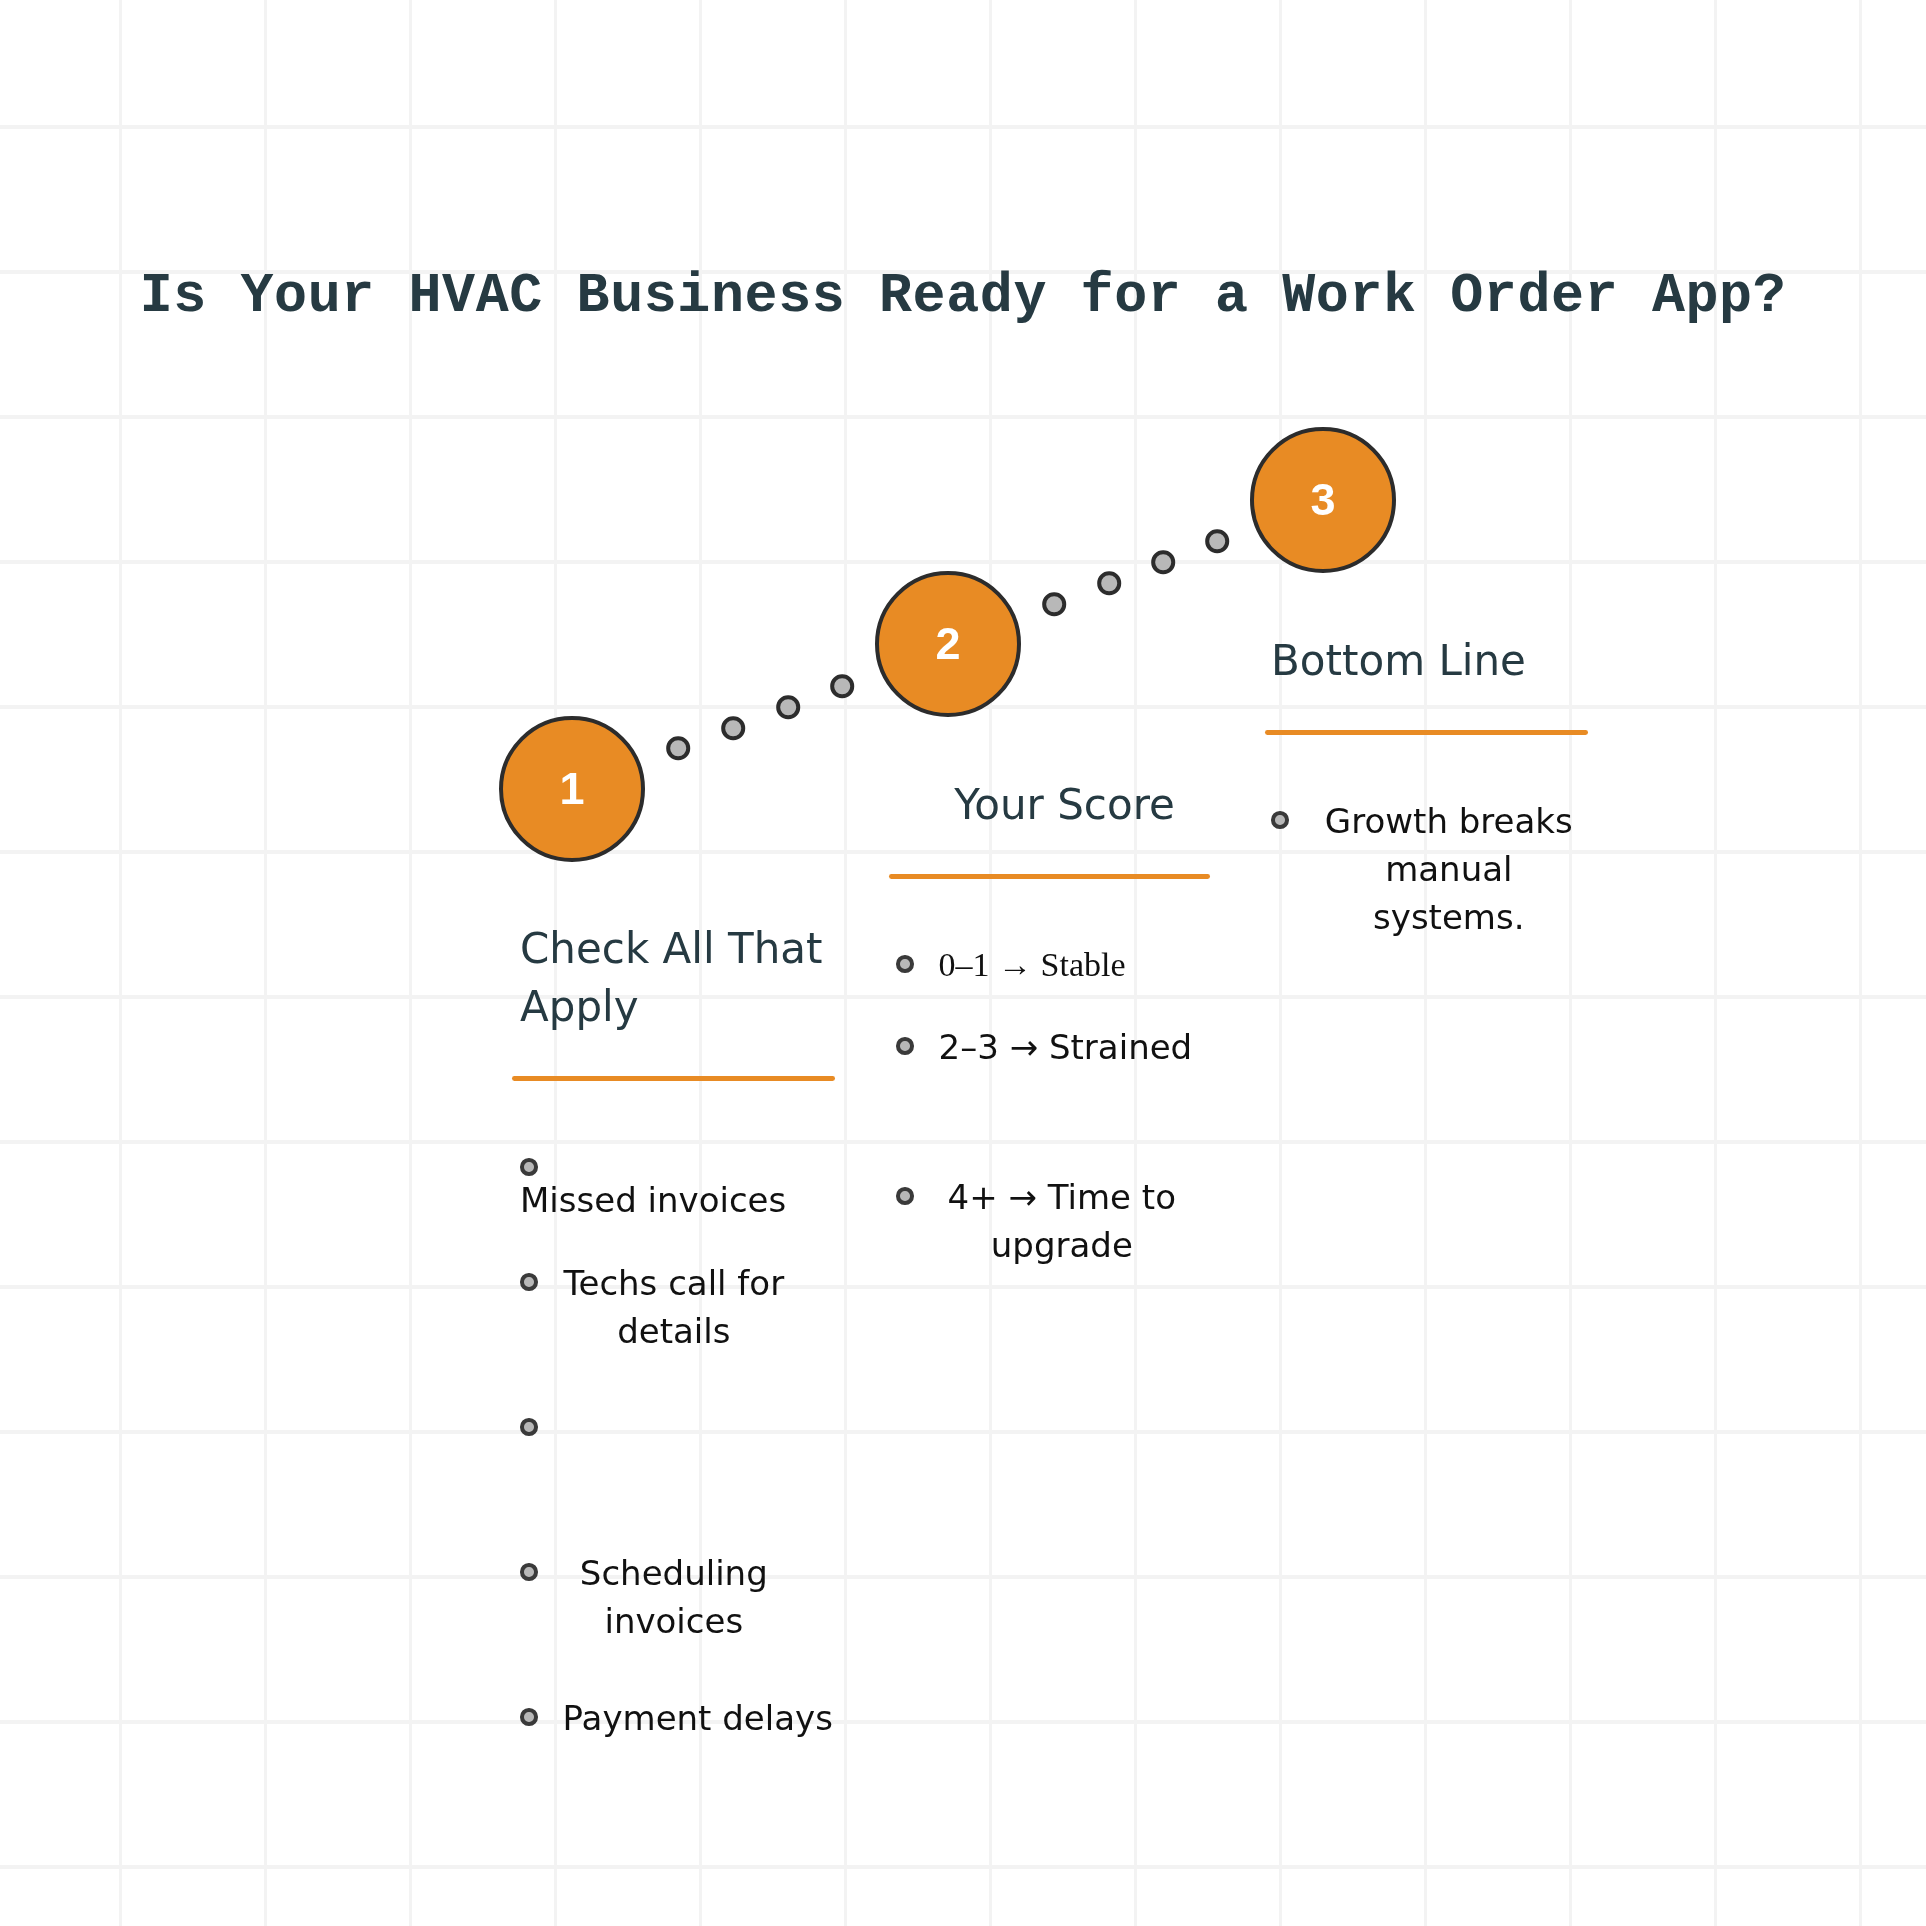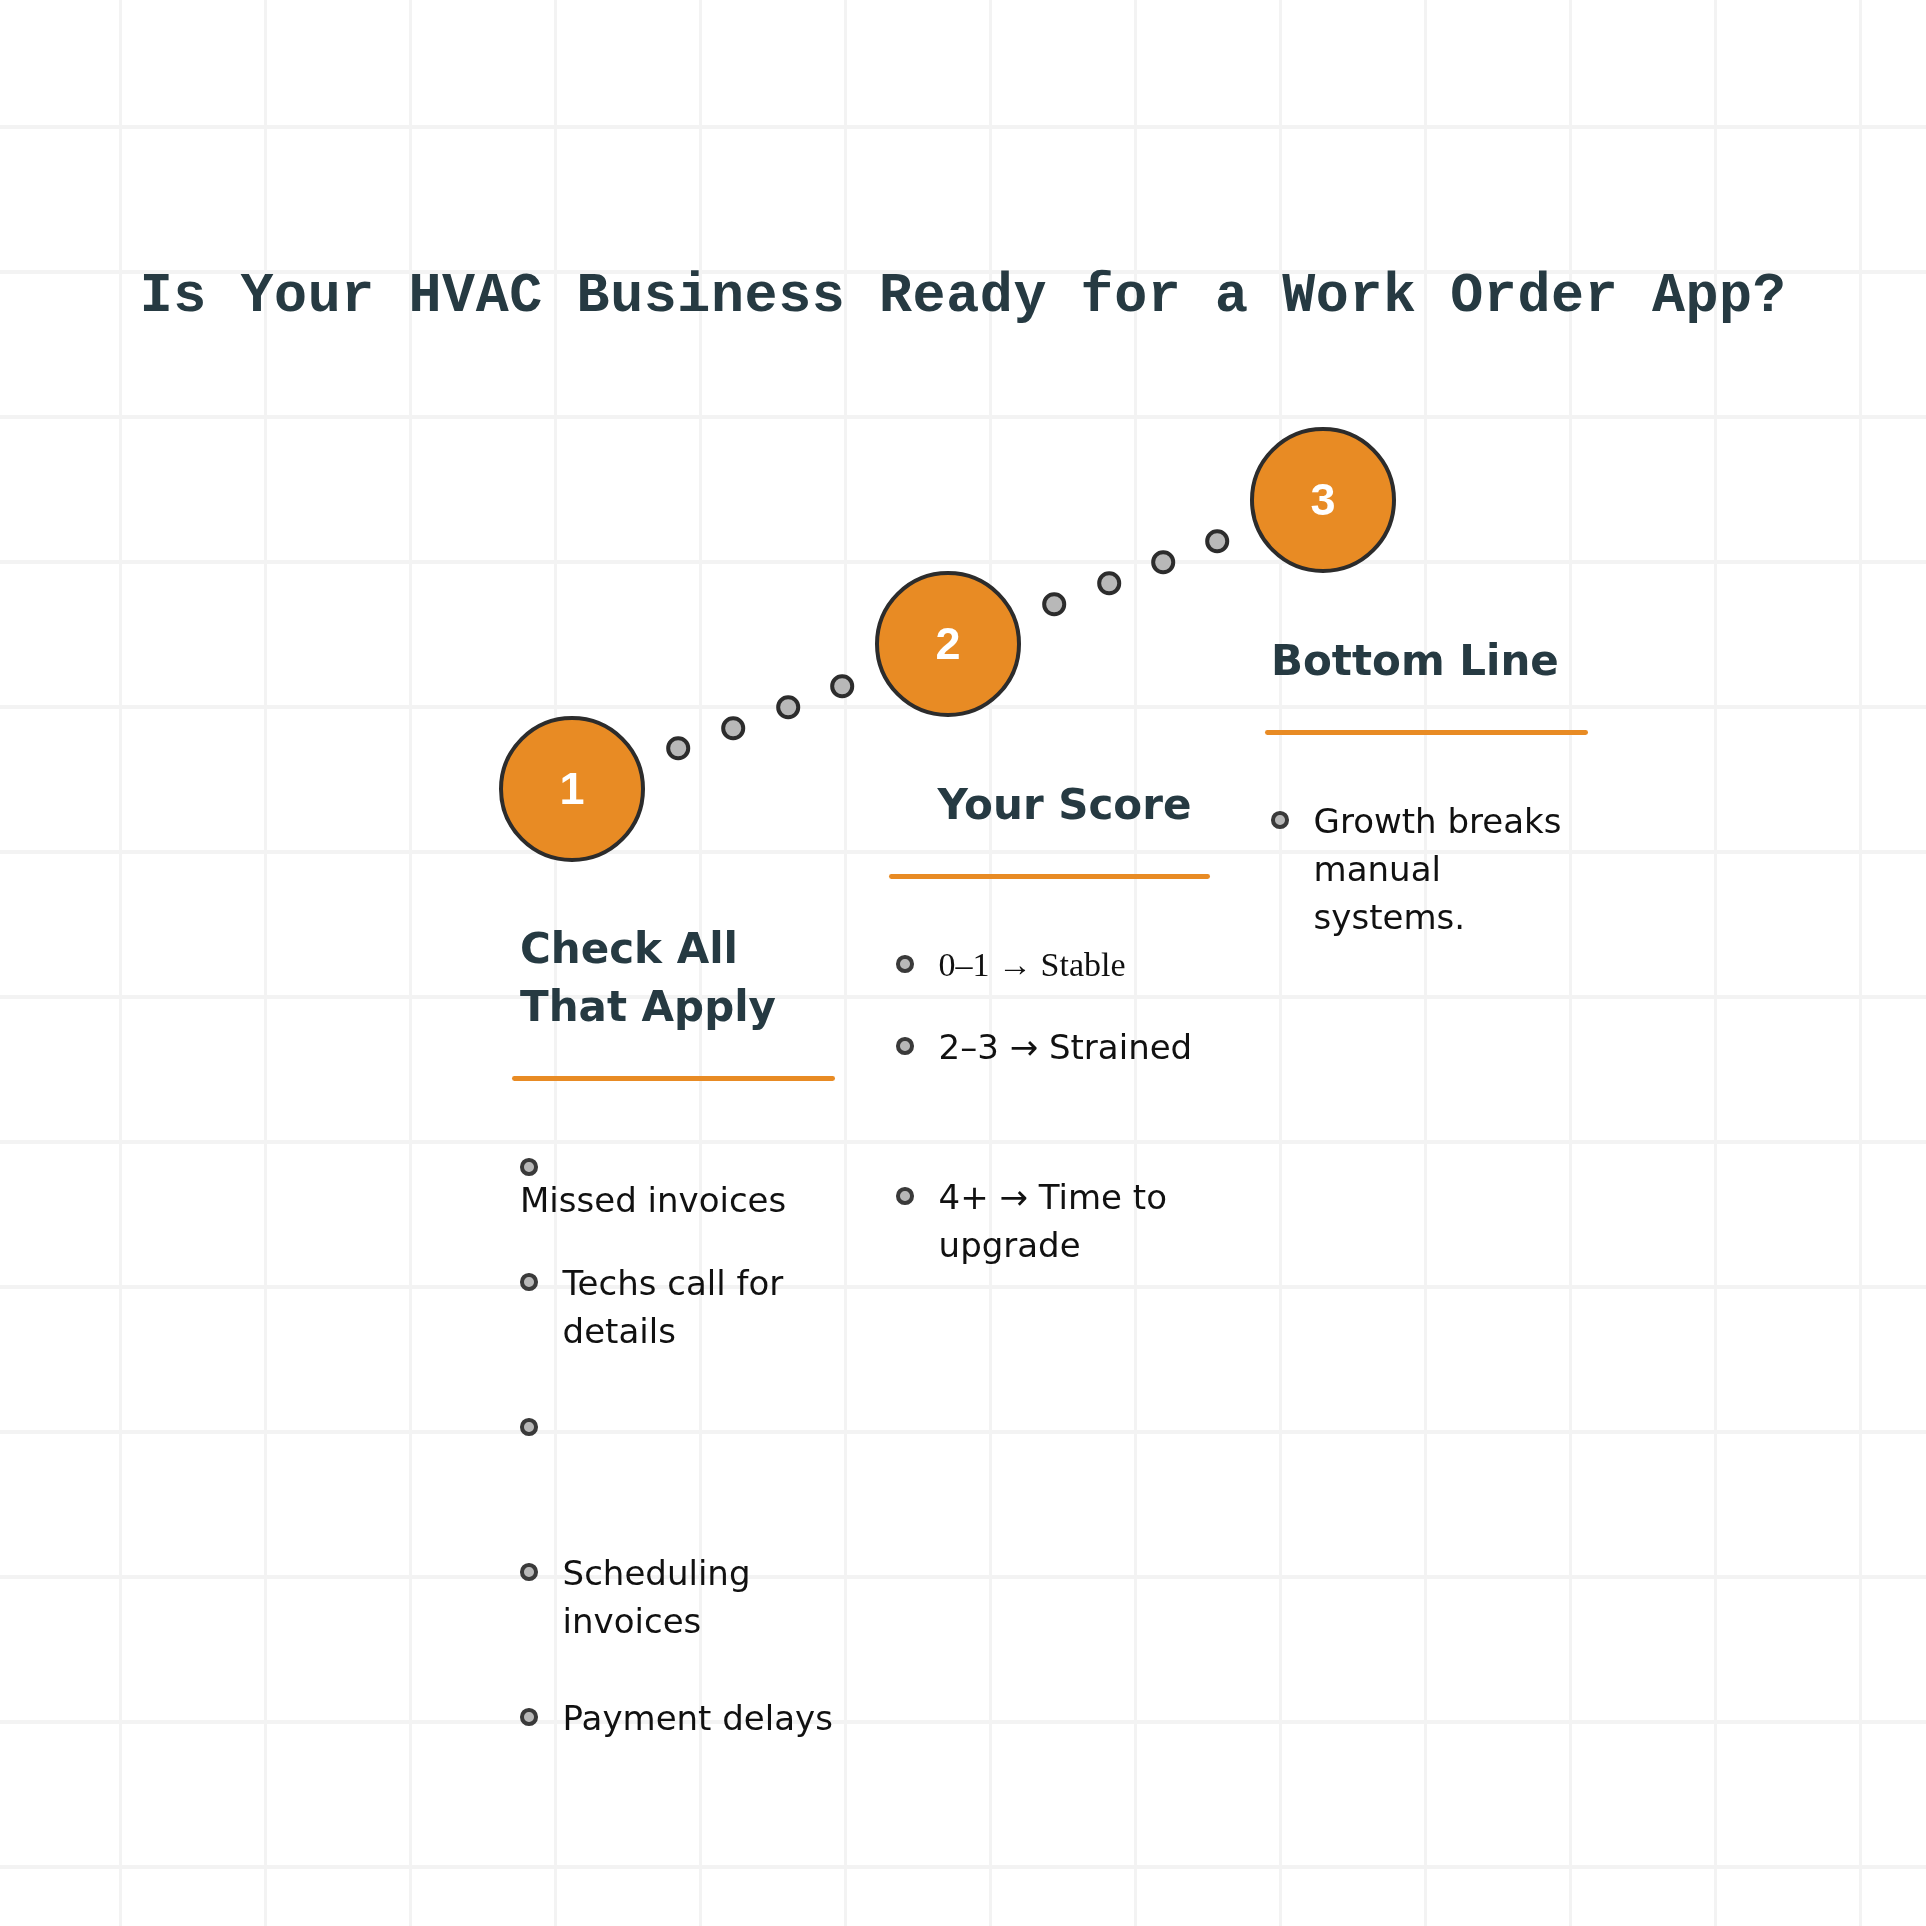--- a/index.html
+++ b/index.html
@@ -24,35 +24,35 @@
     background:#e88b24; border:4.8px solid #2c2c2c;
     display:flex; align-items:center; justify-content:center;
     color:#ffffff; font-family:"Liberation Sans", sans-serif; font-weight:bold; font-size:45px;
   }
   .dot {
     position:absolute; width:15.6px; height:15.6px; border-radius:50%;
     background:#b8b8b8; border:4.2px solid #2c2c2c; transform:translate(-50%,-50%);
   }
   .col { position:absolute; }
   .col-heading {
-    font-family:"DejaVu Sans", sans-serif; font-weight:bold; font-size:42px;
+    font-family:"DejaVu Sans", sans-serif; font-weight:normal; font-size:42px;
     color:#263a42; line-height:58px; margin:0;
   }
   .rule {
     position:absolute; height:4.8px; border-radius:2.4px; background:#e88b24;
   }
   .item {
     position:absolute; display:flex; align-items:flex-start;
     font-family:"DejaVu Sans", sans-serif; font-size:34px; color:#111111; line-height:48px;
   }
   .bullet {
     width:9.6px; height:9.6px; border-radius:50%; background:#b8b8b8;
     border:4.2px solid #3a3a3a; flex:none; margin-top:14.4px; margin-right:25px;
   }
-  .item-text { white-space:normal; }
+  .item-text { white-space:normal;text-align:center; }
 </style>
 </head>
 <body>
 
 <div class="title">Is Your HVAC Business Ready for a Work Order App?</div>
 
 <div class="step" style="left:499px; top:716px;">
   <span>1</span>
 </div>
 <div class="step" style="left:875px; top:571px;">

